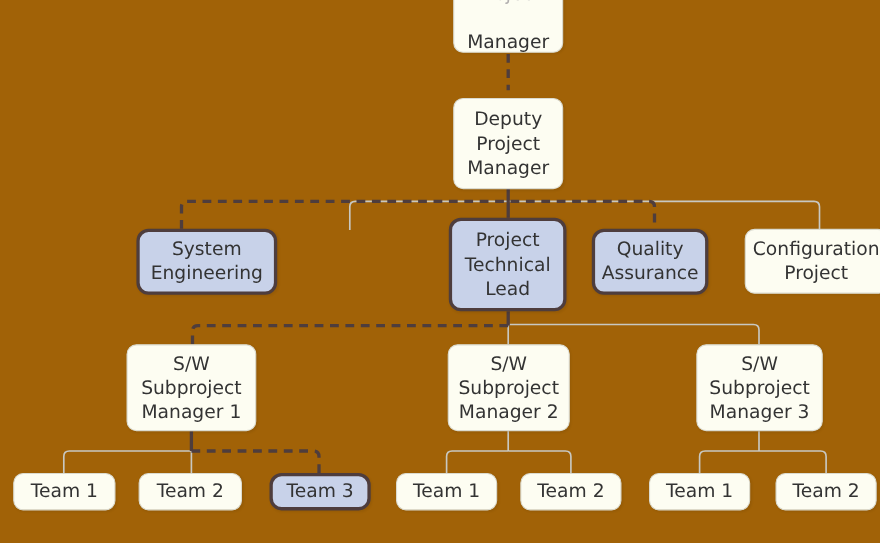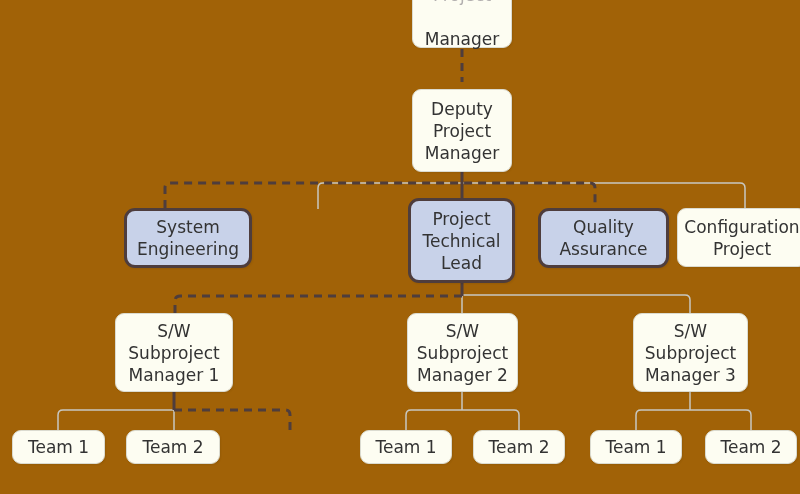--- a/index.html
+++ b/index.html
@@ -100,21 +100,21 @@
 Engineering</div>
   </div>
 
 
   <div class="node highlight" style="left:408px; top:198px; width:107px; height:85px;">
     <div class="node-label">Project
 Technical
 Lead</div>
   </div>
 
-  <div class="node highlight" style="left:538px; top:208px; width:131px; height:60px;">
+  <div class="node highlight" style="left:538px; top:208px; width:106px; height:60px;">
     <div class="node-label">Quality
 Assurance</div>
   </div>
 
   <div class="node" style="left:677px; top:208px; width:130px; height:59px;">
     <div class="node-label">Configuration
 Project</div>
   </div>
 
   <div class="node" style="left:115px; top:313px; width:118px; height:79px;">
@@ -136,20 +136,23 @@
   </div>
 
   <div class="node" style="left:12px; top:430px; width:93px; height:34px;">
     <div class="node-label">Team 1</div>
   </div>
 
   <div class="node" style="left:126px; top:430px; width:94px; height:34px;">
     <div class="node-label">Team 2</div>
   </div>
 
+  <div class="node highlight" style="left:245px; top:430px; width:92px; height:34px;">
+    <div class="node-label">Team 3</div>
+  </div>
 
   <div class="node" style="left:360px; top:430px; width:92px; height:34px;">
     <div class="node-label">Team 1</div>
   </div>
 
   <div class="node" style="left:473px; top:430px; width:92px; height:34px;">
     <div class="node-label">Team 2</div>
   </div>
 
   <div class="node" style="left:590px; top:430px; width:92px; height:34px;">

